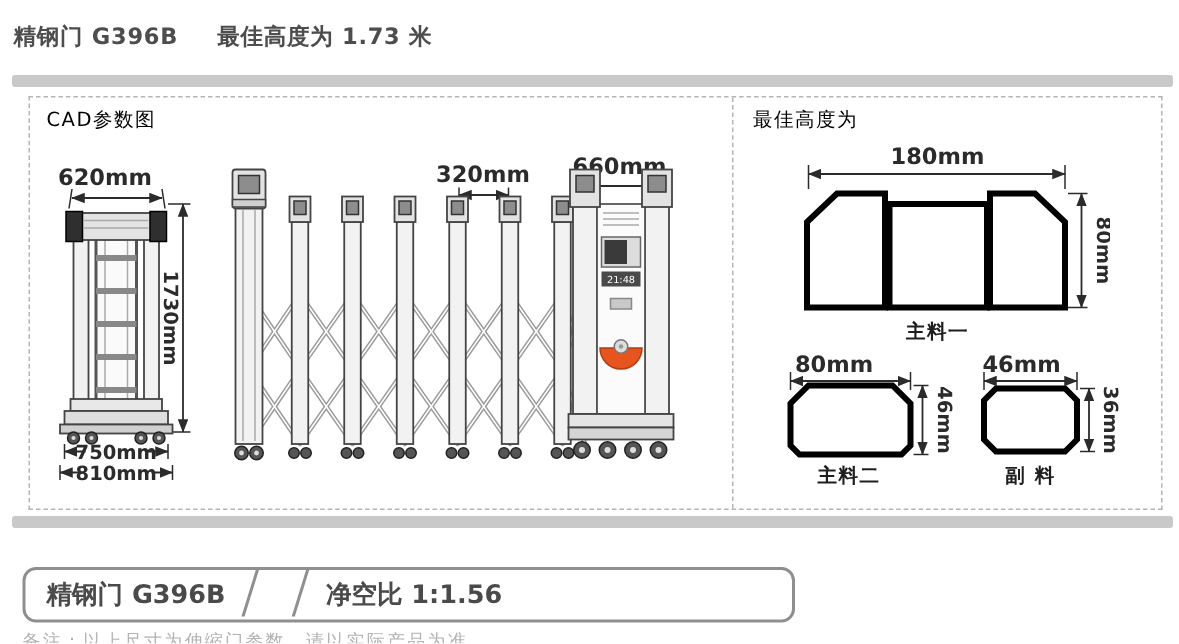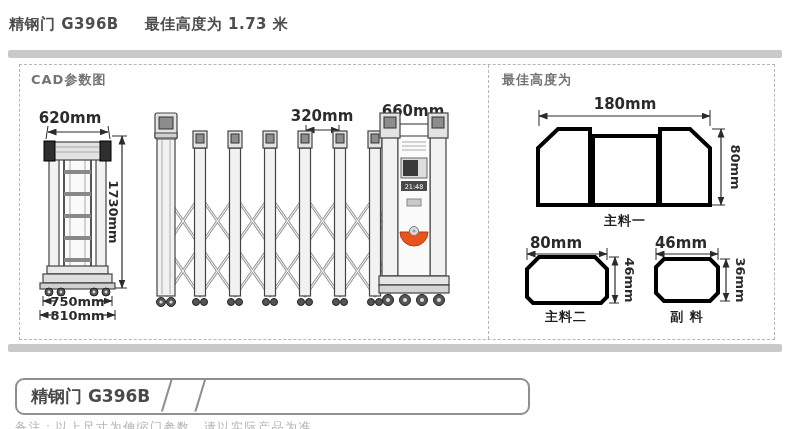--- a/index.html
+++ b/index.html
@@ -6,21 +6,21 @@
   html,body{background:#fff}
   body{font-family:"DejaVu Sans",sans-serif}
   .page{position:relative;width:786px;height:429px;background:#fff;overflow:hidden}
   .title{position:absolute;left:9px;top:15px;font-size:15px;font-weight:bold;color:#4d4d4d;letter-spacing:.5px;white-space:nowrap}
   .title .gap{display:inline-block;width:26px}
   .bar{position:absolute;background:#c9c9c9;border-radius:2px;height:8px}
   .bar-top{left:8px;top:50px;width:774px}
   .bar-bottom{left:8px;top:344px;width:774px}
   .panel{position:absolute;left:19px;top:64px;width:756px;height:276px;border:1px dashed #b5b5b5;background:#fff}
   .divider{position:absolute;left:468px;top:0;height:274px;border-left:1px dashed #b5b5b5}
-  .panel-label{position:absolute;font-size:13px;font-weight:bold;color:#737373;letter-spacing:1px;white-space:nowrap}
+  .panel-label{position:absolute;font-size:13px;font-weight:normal;color:#000000;letter-spacing:1px;white-space:nowrap}
   .lbl-cad{left:31px;top:71px}
   .lbl-mat{left:502px;top:71px}
   svg.draw{position:absolute}
   svg text{font-family:"DejaVu Sans",sans-serif}
   .dim{font-size:13px;font-weight:bold;fill:#2b2b2b}
   .dim15{font-size:15px;font-weight:bold;fill:#2b2b2b}
   .lbl{font-size:13px;font-weight:bold;fill:#1e1e1e;letter-spacing:1px}
   .dln{stroke:#2b2b2b;stroke-width:1.2;fill:none}
   .tick{stroke:#2b2b2b;stroke-width:1;fill:none}
   .prof{fill:#fff;stroke:#000;stroke-width:4;stroke-linejoin:miter}
@@ -278,17 +278,18 @@
     <text class="dim" x="88" y="52" text-anchor="middle" transform="rotate(90 88 52)">36mm</text>
     <text class="lbl" x="39" y="93" text-anchor="middle">副 料</text>
   </svg>
 
   <div class="bar bar-bottom"></div>
 
   <div class="spec-bar">
     <span class="spec-item first">精钢门 G396B</span>
     <span class="slash">/</span>
     <span class="slash">/</span>
+    <span class="spec-item">净空比 1:1.56</span>
   </div>
 
   <div class="footnote">备注：以上尺寸为伸缩门参数，请以实际产品为准</div>
 
 </div>
 
 </body></html>

